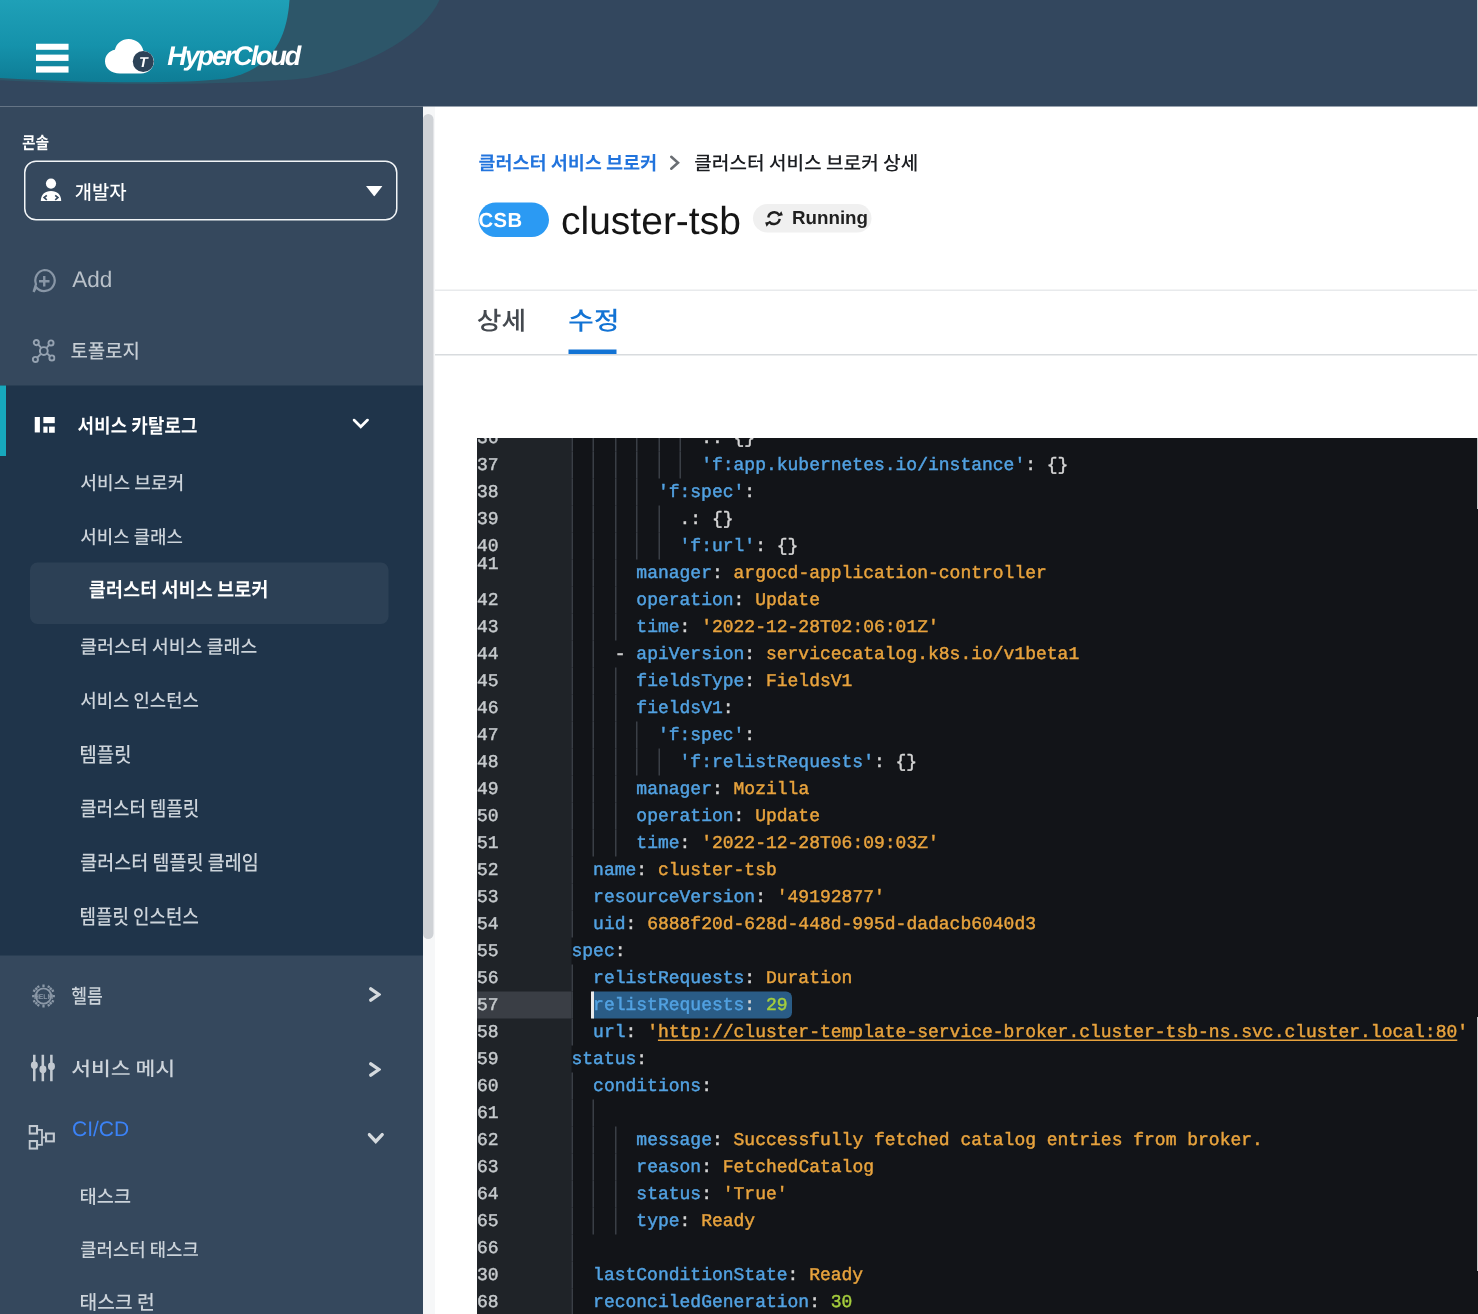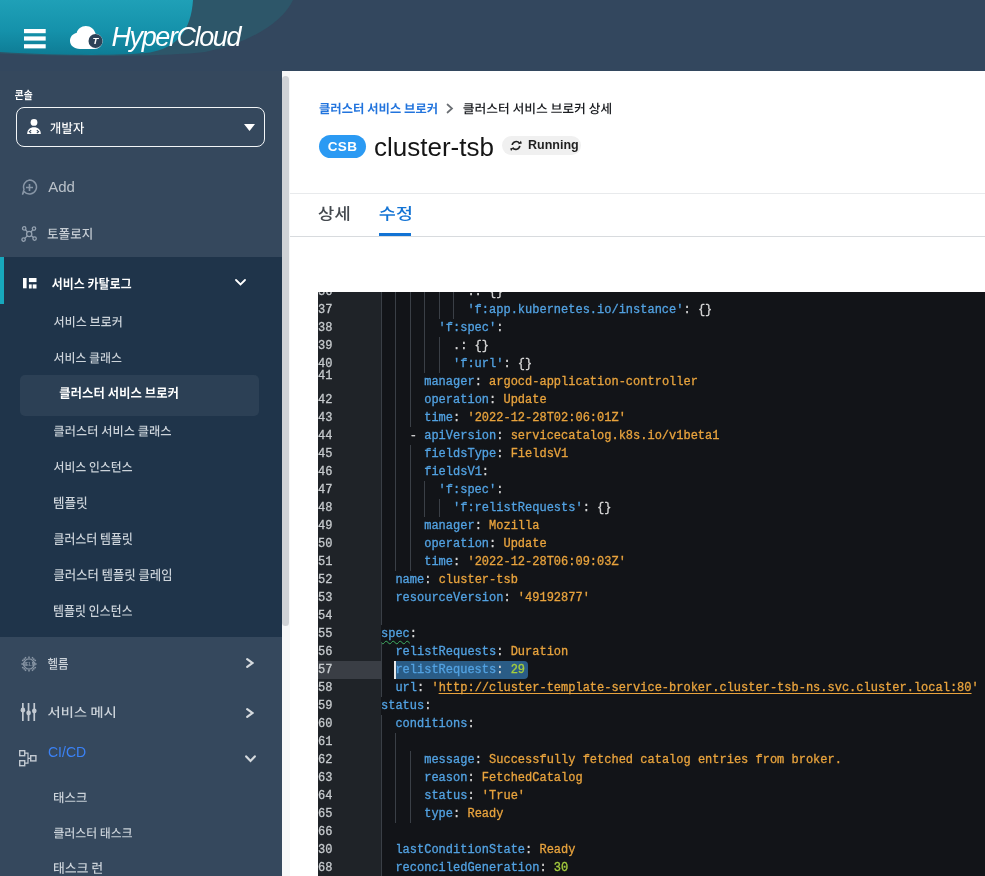--- a/index.html
+++ b/index.html
@@ -13,36 +13,36 @@
 #tealbar{left:0;top:257px;width:4px;height:47px;background:#17a8bd}
 #selitem{left:20px;top:374.5px;width:239px;height:41px;background:#2c4055;border-radius:5px}
 #ddbox{left:16px;top:107px;width:249px;height:39.5px;border:1.3px solid #f2f5f7;border-radius:8px}
 
 #sbtrack{left:282px;top:71px;width:8px;height:805px;background:#f6f7f8}
 #sbthumb{left:282.2px;top:76px;width:7.2px;height:550px;background:#cfd2d6;border-radius:3.6px}
 
 #content{left:290px;top:71px;width:695px;height:805px;background:#fff}
 .hline{position:absolute;height:1px;background:#e8eaec}
 #csb{left:319px;top:134.5px;width:47px;height:23px;border-radius:11.5px;background:#2b9af3;
-color:#fff;font-weight:bold;font-size:13.5px;text-align:center;line-height:23px;letter-spacing:.3px}
+color:#fff;font-weight:bold;font-size:13.5px;line-height:23px;letter-spacing:.3px}
 #title{left:374px;top:134px;font-size:26px;font-weight:500;color:#151515;line-height:26px;letter-spacing:0px}
 #runbadge{left:502px;top:135.5px;width:79px;height:19.5px;border-radius:10px;background:#f0f0f0}
 #runtxt{left:528px;top:139px;font-size:12.5px;font-weight:bold;color:#1f1f1f;line-height:13px}
 #tabline{left:290px;top:235.5px;width:695px;height:1px;background:#d8dbde}
 #tabul{left:379.2px;top:233px;width:32.1px;height:3px;background:#1273d4}
 
 #ed{left:318px;top:292px;width:667px;height:584px;background:#121418;overflow:hidden;
 font-family:"Liberation Mono",monospace;font-size:12px;-webkit-text-stroke:0.3px currentColor}
 #gut{position:absolute;left:0;top:0;width:63px;height:584px;background:#1f2328}
 .ln{position:absolute;left:0;width:44px;height:18px;line-height:18px;text-align:left;color:#c6cacd}
 .lnA{background:#3a3e45;width:63px;padding-right:19px}
 .ig{position:absolute;width:1px;height:18px;background:#3a3f46}
 .cl{position:absolute;left:63px;height:18px;line-height:18px;white-space:pre;color:#d6d6d6}
 .tk{color:#52a2e2}.ts{color:#e8a33d}.tp{color:#d6d6d6}.tn{color:#a5cd3d}
-.sq{text-decoration:underline;text-decoration-style:wavy;text-decoration-color:#3fae62;
+.sq{text-decoration-style:wavy;text-decoration-color:#3fae62;
 text-decoration-thickness:1px;text-underline-offset:3px}
 .su{text-decoration:underline;text-decoration-color:#e8a33d;text-underline-offset:2px}
 .selbg{position:absolute;height:18px;background:#2a5c86;border-radius:0 4px 4px 0}
 .cursor{position:absolute;width:1.8px;height:18px;background:#e8e8e8}
 .it15{font-size:15px;line-height:15px;position:absolute}
 </style></head><body>
 <div id="page">
  <div class="abs" id="side"></div>
  <div class="abs" id="sect"></div>
  <div class="abs" id="tealbar"></div>
@@ -66,21 +66,21 @@
   <svg class="abs" style="left:23.8px;top:29.2px" width="22" height="20" viewBox="0 0 22 20" fill="#fff">
    <rect x="0" y="0" width="21.7" height="4.2"></rect>
         <rect x="0" y="7.4" width="21.7" height="4.2"></rect>
         <rect x="0" y="15.2" width="21.7" height="4.2"></rect>
   </svg>
   <svg class="abs" style="left:68px;top:24px" width="38" height="26" viewBox="0 0 38 26">
    <path fill="#fff" d="M12 25 C6 25 2 21.5 2 16.8 C2 12.8 4.8 9.8 8.6 9.1 C9.6 4.9 13.3 2 17.8 2 C22.6 2 26.6 5.3 27.6 9.8 C31.6 10.3 34.6 13.2 34.6 17 C34.6 21.6 30.8 25 26 25 Z"></path>
    <circle cx="27.5" cy="17" r="7" fill="#2c4257"></circle>
    <text x="27.5" y="20.4" font-family="Liberation Sans" font-size="9.5" font-weight="bold" font-style="italic" fill="#fff" text-anchor="middle">T</text>
   </svg>
-  <div class="abs" style="left:111.5px;top:24px;font-size:27px;line-height:27px;font-weight:normal;font-style:italic;color:#fff;letter-spacing:-1.4px">HyperCloud</div>
+  <div class="abs" style="left:111.5px;top:24px;font-size:18px;line-height:27px;font-weight:bold;font-style:italic;color:#fff;letter-spacing:-1.4px">HyperCloud</div>
  </div>
 
  <svg class="abs" style="left:26px;top:117.5px" width="16" height="17" viewBox="0 0 16 17" fill="#fff">
   <circle cx="8" cy="4.4" r="3.4"></circle>
       <path d="M1.2 16 C1.2 11.6 4 9.3 8 9.3 C12 9.3 14.8 11.6 14.8 16 Z"></path>
   <path d="M5.2 12.2 l-1.8 1.5 1.8 1.5 M10.8 12.2 l1.8 1.5 -1.8 1.5" stroke="#35485d" stroke-width="1.1" fill="none"></path>
  </svg>
  <svg class="abs" style="left:243.5px;top:123.5px" width="11" height="7" viewBox="0 0 11 7">
       <path d="M0 0 H11 L5.5 7 Z" fill="#fff"></path>
     </svg>
@@ -254,20 +254,21 @@
       <b class="ig" style="top:261px;left:91.80px"></b>
       <div class="cl" style="top:261px">      <span class="tk">time</span><span class="tp">:</span> <span class="ts">'2022-12-28T06:09:03Z'</span></div>
       <div class="ln" style="top:279px">52</div>
       <b class="ig" style="top:279px;left:63.00px"></b>
       <div class="cl" style="top:279px">  <span class="tk">name</span><span class="tp">:</span> <span class="ts">cluster-tsb</span></div>
       <div class="ln" style="top:297px">53</div>
       <b class="ig" style="top:297px;left:63.00px"></b>
       <div class="cl" style="top:297px">  <span class="tk">resourceVersion</span><span class="tp">:</span> <span class="ts">'49192877'</span></div>
       <div class="ln" style="top:315px">54</div>
       <b class="ig" style="top:315px;left:63.00px"></b>
+      <div class="cl" style="top:315px">  <span class="tk">uid</span><span class="tp">:</span> <span class="ts">6888f20d-628d-448d-995d-dadacb6040d3</span></div>
       <div class="ln" style="top:333px">55</div>
       <div class="cl" style="top:333px"><span class="tk sq">spec</span><span class="tp">:</span></div>
       <div class="ln" style="top:351px">56</div>
       <b class="ig" style="top:351px;left:63.00px"></b>
       <div class="cl" style="top:351px">  <span class="tk">relistRequests</span><span class="tp">:</span> <span class="ts">Duration</span></div>
       <div class="ln lnA" style="top:369px">57</div>
       <b class="ig" style="top:369px;left:63.00px"></b>
       <div class="selbg" style="top:369px;left:77.40px;width:132.62px"></div>
       <div class="cursor" style="top:369px;left:75.90px"></div>
       <div class="cl" style="top:369px">  <span class="tk">relistRequests</span><span class="tp">:</span> <span class="tn">29</span></div>

